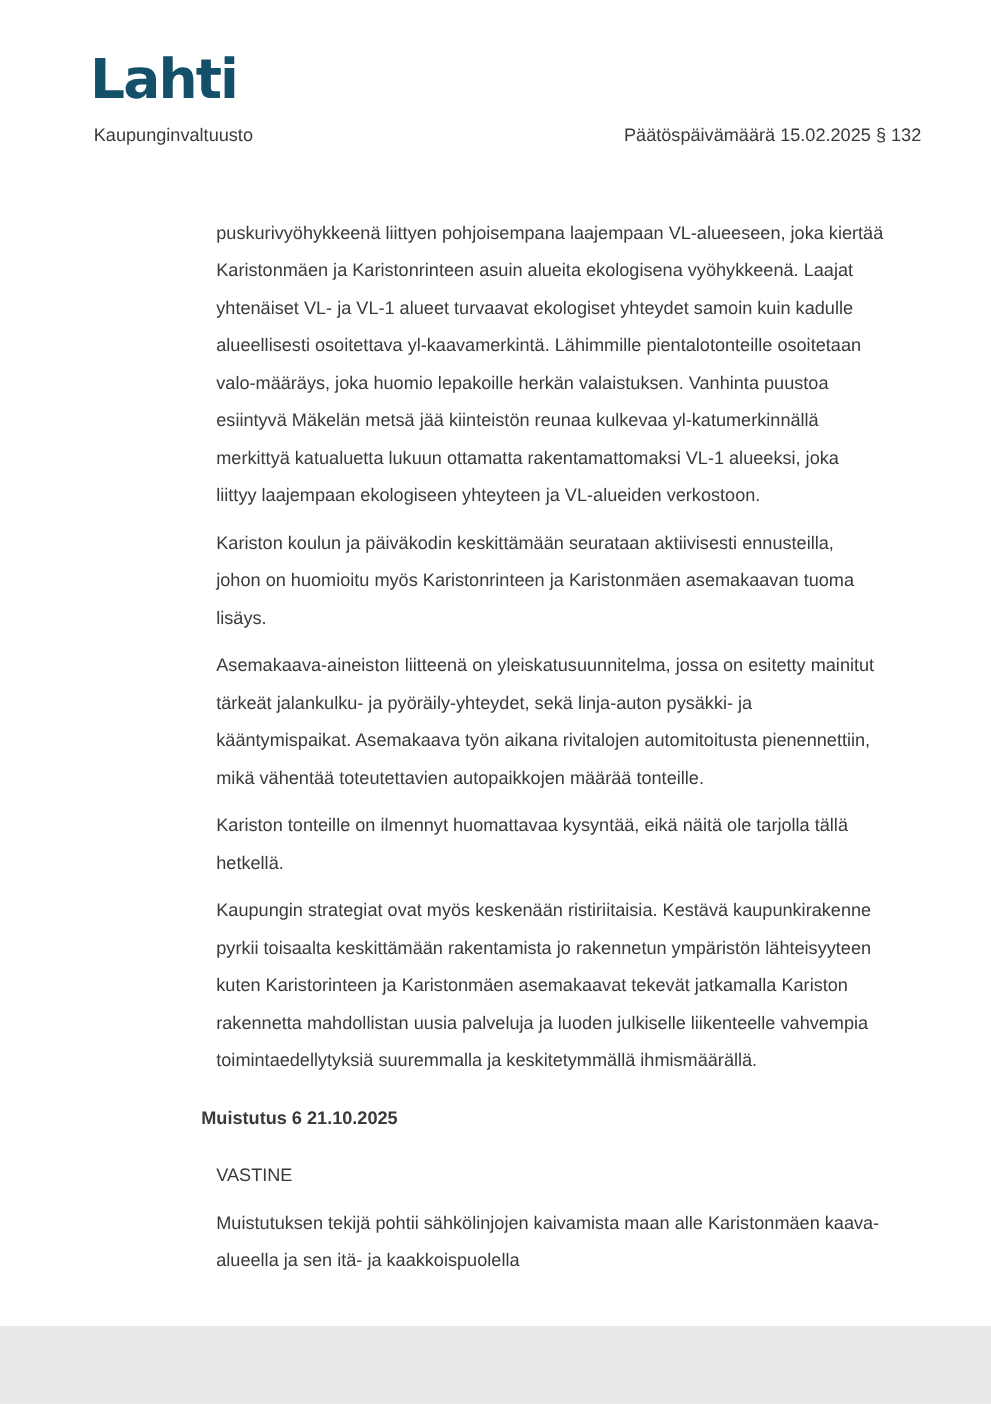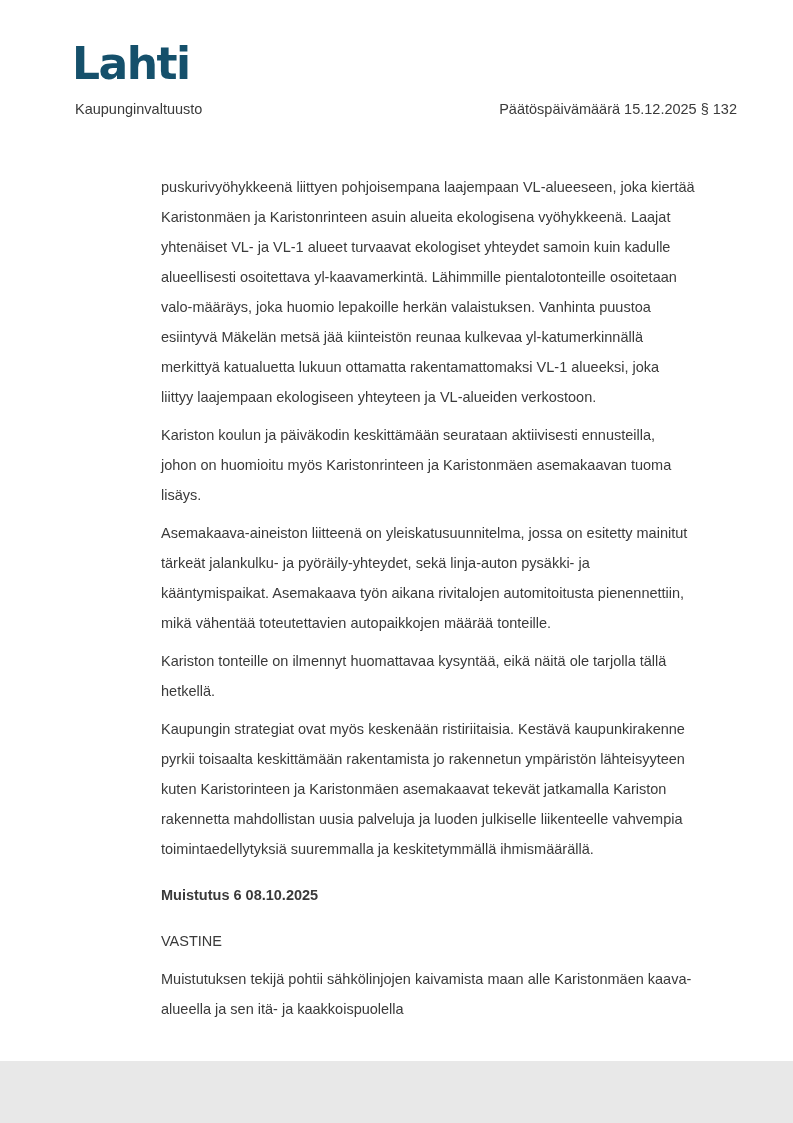--- a/index.html
+++ b/index.html
@@ -40,36 +40,36 @@
     position: absolute;
     left: 161px;
     top: 172px;
     width: 580px;
     font-size: 14.5px;
     line-height: 30px;
     color: #3a3a3a;
   }
   .content p {
     white-space: pre-line;
-    margin: 0 0 8px 0;
+    margin: 0 0 8px 12px;
   }
   .content p.heading {
     font-weight: bold;
     margin: 16px 0 16px 0;
   }
 </style>
 </head>
 <body>
 
 <div class="page">
   <div class="logo">Lahti</div>
 
   <div class="header-row">
     <span>Kaupunginvaltuusto</span>
-    <span>Päätöspäivämäärä 15.12.2025 § 132</span>
+    <span>Päätöspäivämäärä 15.02.2025 § 132</span>
   </div>
 
   <div class="content" id="doc-body">
       <p class="paragraph">puskurivyöhykkeenä liittyen pohjoisempana laajempaan VL-alueeseen, joka kiertää
 Karistonmäen ja Karistonrinteen asuin alueita ekologisena vyöhykkeenä. Laajat
 yhtenäiset VL- ja VL-1 alueet turvaavat ekologiset yhteydet samoin kuin kadulle
 alueellisesti osoitettava yl-kaavamerkintä. Lähimmille pientalotonteille osoitetaan
 valo-määräys, joka huomio lepakoille herkän valaistuksen. Vanhinta puustoa
 esiintyvä Mäkelän metsä jää kiinteistön reunaa kulkevaa yl-katumerkinnällä
 merkittyä katualuetta lukuun ottamatta rakentamattomaksi VL-1 alueeksi, joka
@@ -81,18 +81,18 @@
 tärkeät jalankulku- ja pyöräily-yhteydet, sekä linja-auton pysäkki- ja
 kääntymispaikat. Asemakaava työn aikana rivitalojen automitoitusta pienennettiin,
 mikä vähentää toteutettavien autopaikkojen määrää tonteille.</p>
       <p class="paragraph">Kariston tonteille on ilmennyt huomattavaa kysyntää, eikä näitä ole tarjolla tällä
 hetkellä.</p>
       <p class="paragraph">Kaupungin strategiat ovat myös keskenään ristiriitaisia. Kestävä kaupunkirakenne
 pyrkii toisaalta keskittämään rakentamista jo rakennetun ympäristön lähteisyyteen
 kuten Karistorinteen ja Karistonmäen asemakaavat tekevät jatkamalla Kariston
 rakennetta mahdollistan uusia palveluja ja luoden julkiselle liikenteelle vahvempia
 toimintaedellytyksiä suuremmalla ja keskitetymmällä ihmismäärällä.</p>
-      <p class="heading">Muistutus 6 08.10.2025</p>
+      <p class="heading">Muistutus 6 21.10.2025</p>
       <p class="paragraph">VASTINE</p>
       <p class="paragraph">Muistutuksen tekijä pohtii sähkölinjojen kaivamista maan alle Karistonmäen kaava-
 alueella ja sen itä- ja kaakkoispuolella</p>
     </div>
 </div>
 
 </body></html>

